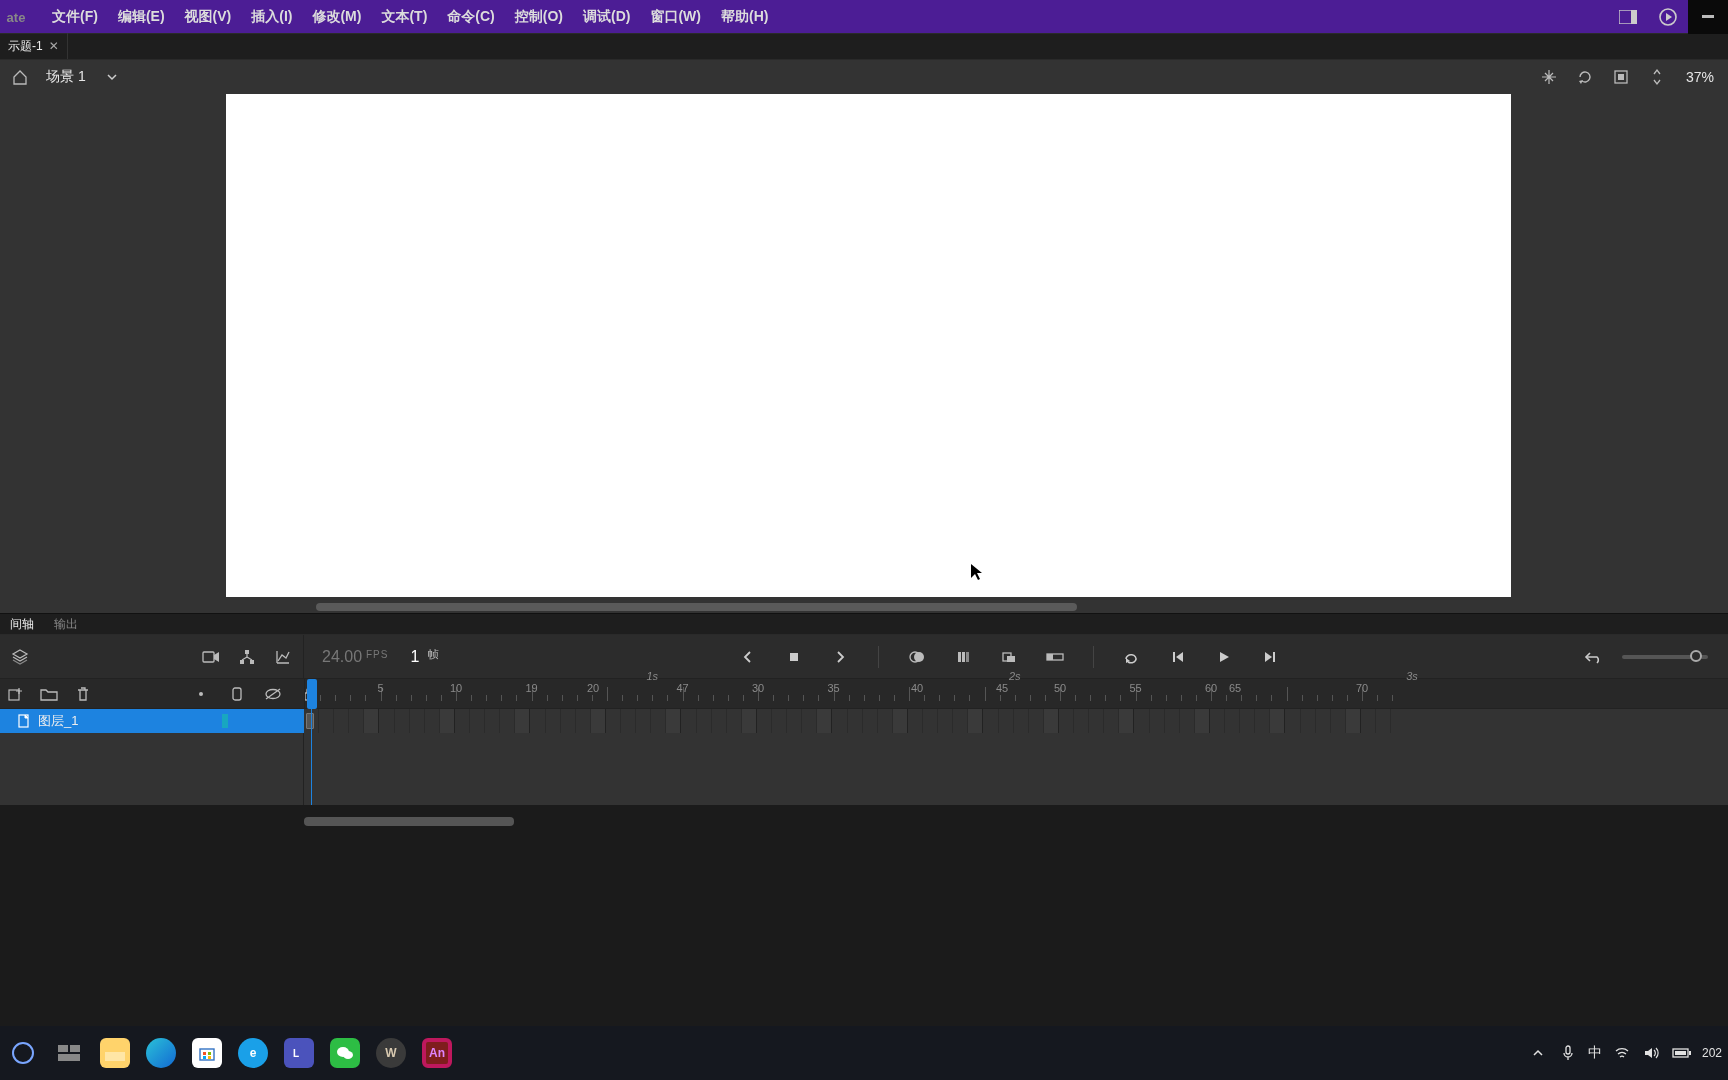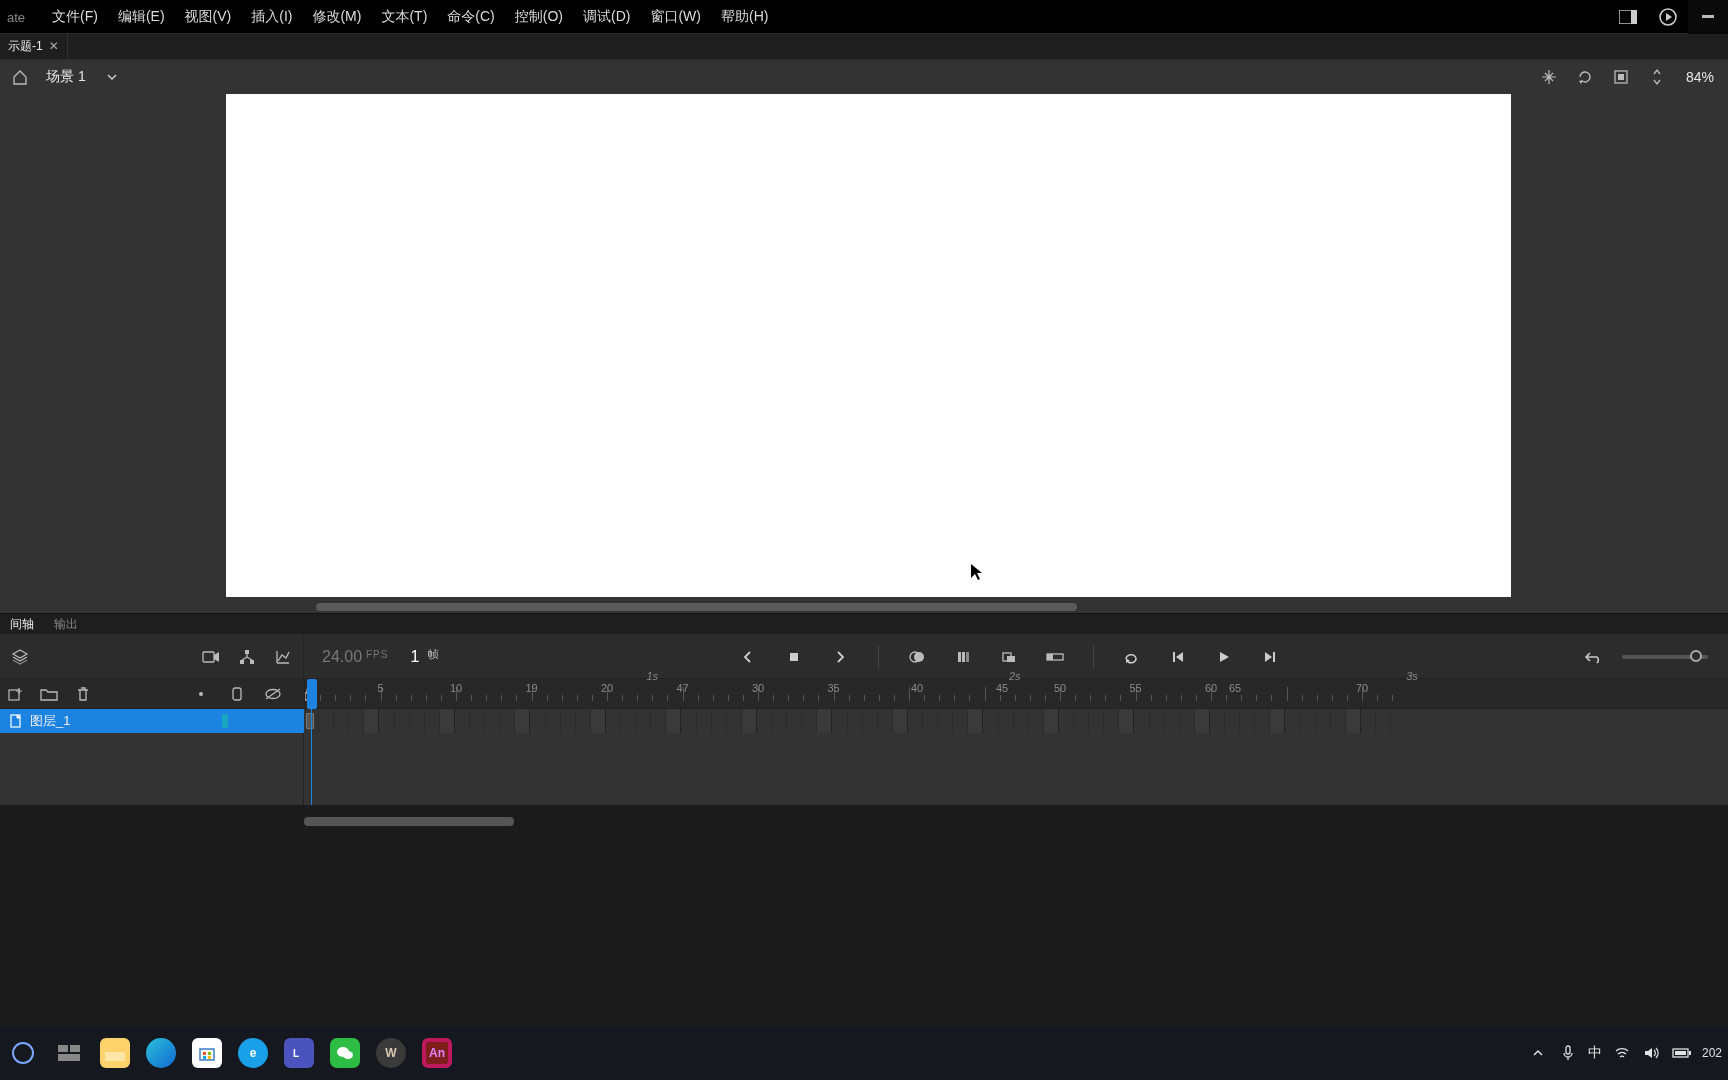--- a/index.html
+++ b/index.html
@@ -1,20 +1,20 @@
 <!DOCTYPE html>
 <html><head>
 <meta charset="utf-8">
 <style>
 * { margin: 0; padding: 0; box-sizing: border-box; user-select: none; font-family: "Microsoft YaHei", "PingFang SC", sans-serif; }
 html, body { width:1728px; height:1080px; background:#1b1b1b; overflow:hidden; color:#cfcfcf; }
 svg { display:block; }
 
 
-.menubar{height:34px;background:#000000;display:flex;align-items:center;padding-left:42px;border-bottom:1px solid #2a2a2a;}
+.menubar{height:34px;background:#4c1d95;display:flex;align-items:center;padding-left:42px;border-bottom:1px solid #2a2a2a;font-weight:bold;}
 .menubar .app-label{position:absolute;left:0;top:0;height:34px;width:32px;display:flex;align-items:center;justify-content:center;font-size:13px;color:#888;}
 .menu-item{padding:0 10px;height:34px;display:flex;align-items:center;font-size:14px;color:#dcdcdc;cursor:default;}
 .menubar-right{margin-left:auto;display:flex;align-items:center;height:34px;}
 .menubar-right .icon-btn{width:40px;height:34px;display:flex;align-items:center;justify-content:center;}
 .menubar-right .last{background:#0a0a0a;width:40px;}
 
 
 .tabrow{height:26px;background:#1e1e1e;display:flex;align-items:flex-end;border-bottom:1px solid #2a2a2a;}
 .tab{height:26px;padding:0 8px;display:flex;align-items:center;font-size:12px;color:#eaeaea;border-right:1px solid #333;}
 .tab .close{margin-left:6px;font-size:12px;color:#aaa;}
@@ -67,21 +67,21 @@
 .ruler .lab{position:absolute;top:3px;font-size:11px;color:#8a8a8a;transform:translateX(-50%);}
 .ruler .sec{position:absolute;top:-9px;font-size:11px;color:#8a8a8a;font-style:italic;transform:translateX(-50%);}
 .playhead{position:absolute;top:0;width:10px;height:30px;background:#1d83e0;border-radius:2px;}
 .playline{position:absolute;top:0;width:1px;background:#1d83e0;}
 
 
 .layers{height:96px;background:#333;position:relative;}
 .left-col{position:absolute;left:0;top:0;width:304px;height:100%;border-right:1px solid #222;}
 .layer-row{position:absolute;left:0;top:0;height:24px;width:100%;display:flex;align-items:center;}
 .layer-row.selected .left-cell{background:#1d83e0;}
-.left-cell{width:304px;height:24px;display:flex;align-items:center;font-size:13px;color:#eee;padding-left:8px;}
+.left-cell{width:304px;height:24px;display:flex;align-items:center;font-size:13px;color:#eee;padding-left:16px;}
 .left-cell .page-ic{margin-right:6px;width:16px;height:16px;display:flex;align-items:center;justify-content:center;}
 .dot{position:absolute;left:222px;width:6px;height:14px;background:#18a7c0;}
 .track{position:absolute;left:304px;right:0;height:24px;}
 .track .frame-grid{position:absolute;inset:0;}
 .track .cell{position:absolute;top:0;width:15px;height:24px;border-right:1px solid #2b2b2b;}
 .track .cell.fifth{border-right:1px solid #222;background:#3a3a3a;}
 .track .kf{position:absolute;top:4px;width:8px;height:16px;background:#555;border-radius:1px;border:1px solid #777;}
 .hscroll{position:absolute;bottom:-21px;left:304px;height:9px;width:210px;background:#555;border-radius:4px;}
 
 
@@ -174,21 +174,21 @@
           <rect x="2" y="2" width="12" height="12" fill="none" stroke="#bbb" stroke-width="1.3"></rect>
           <rect x="5" y="5" width="6" height="6" fill="#bbb"></rect>
         </svg>
       </div>
     <div class="ib">
         <svg width="10" height="18" viewBox="0 0 10 18">
           <polyline points="2,6 5,2 8,6" fill="none" stroke="#bbb" stroke-width="1.3"></polyline>
           <polyline points="2,12 5,16 8,12" fill="none" stroke="#bbb" stroke-width="1.3"></polyline>
         </svg>
       </div>
-    <span class="zoom">84%</span>
+    <span class="zoom">37%</span>
   </div>
 </div>
 
 <div class="stage-wrap">
   <div class="stage"></div>
   <div class="cursor">
     <svg width="14" height="18" viewBox="0 0 14 18">
         <polygon points="1,1 1,15 5,11 8,17 10,16 7,10 12,10" fill="#000"></polygon>
       </svg>
   </div>
@@ -436,21 +436,21 @@
         <div class="tick" style="left: 996.6px;"></div>
         <div class="tick" style="left: 1011.7px;"></div>
         <div class="tick" style="left: 1026.8px;"></div>
         <div class="tick" style="left: 1041.9px;"></div>
         <div class="tick major" style="left: 1057px;"></div>
         <div class="tick" style="left: 1072.1px;"></div>
         <div class="tick" style="left: 1087.2px;"></div>
         <div class="lab" style="left: 75.5px;">5</div>
         <div class="lab" style="left: 151px;">10</div>
         <div class="lab" style="left: 226.5px;">19</div>
-        <div class="lab" style="left: 302px;">20</div>
+        <div class="lab" style="left: 288px;">20</div>
         <div class="lab" style="left: 377.5px;">47</div>
         <div class="lab" style="left: 453px;">30</div>
         <div class="lab" style="left: 528.5px;">35</div>
         <div class="lab" style="left: 612px;">40</div>
         <div class="lab" style="left: 697px;">45</div>
         <div class="lab" style="left: 755px;">50</div>
         <div class="lab" style="left: 830.5px;">55</div>
         <div class="lab" style="left: 906px;">60</div>
         <div class="lab" style="left: 930px;">65</div>
         <div class="lab" style="left: 1057px;">70</div>

